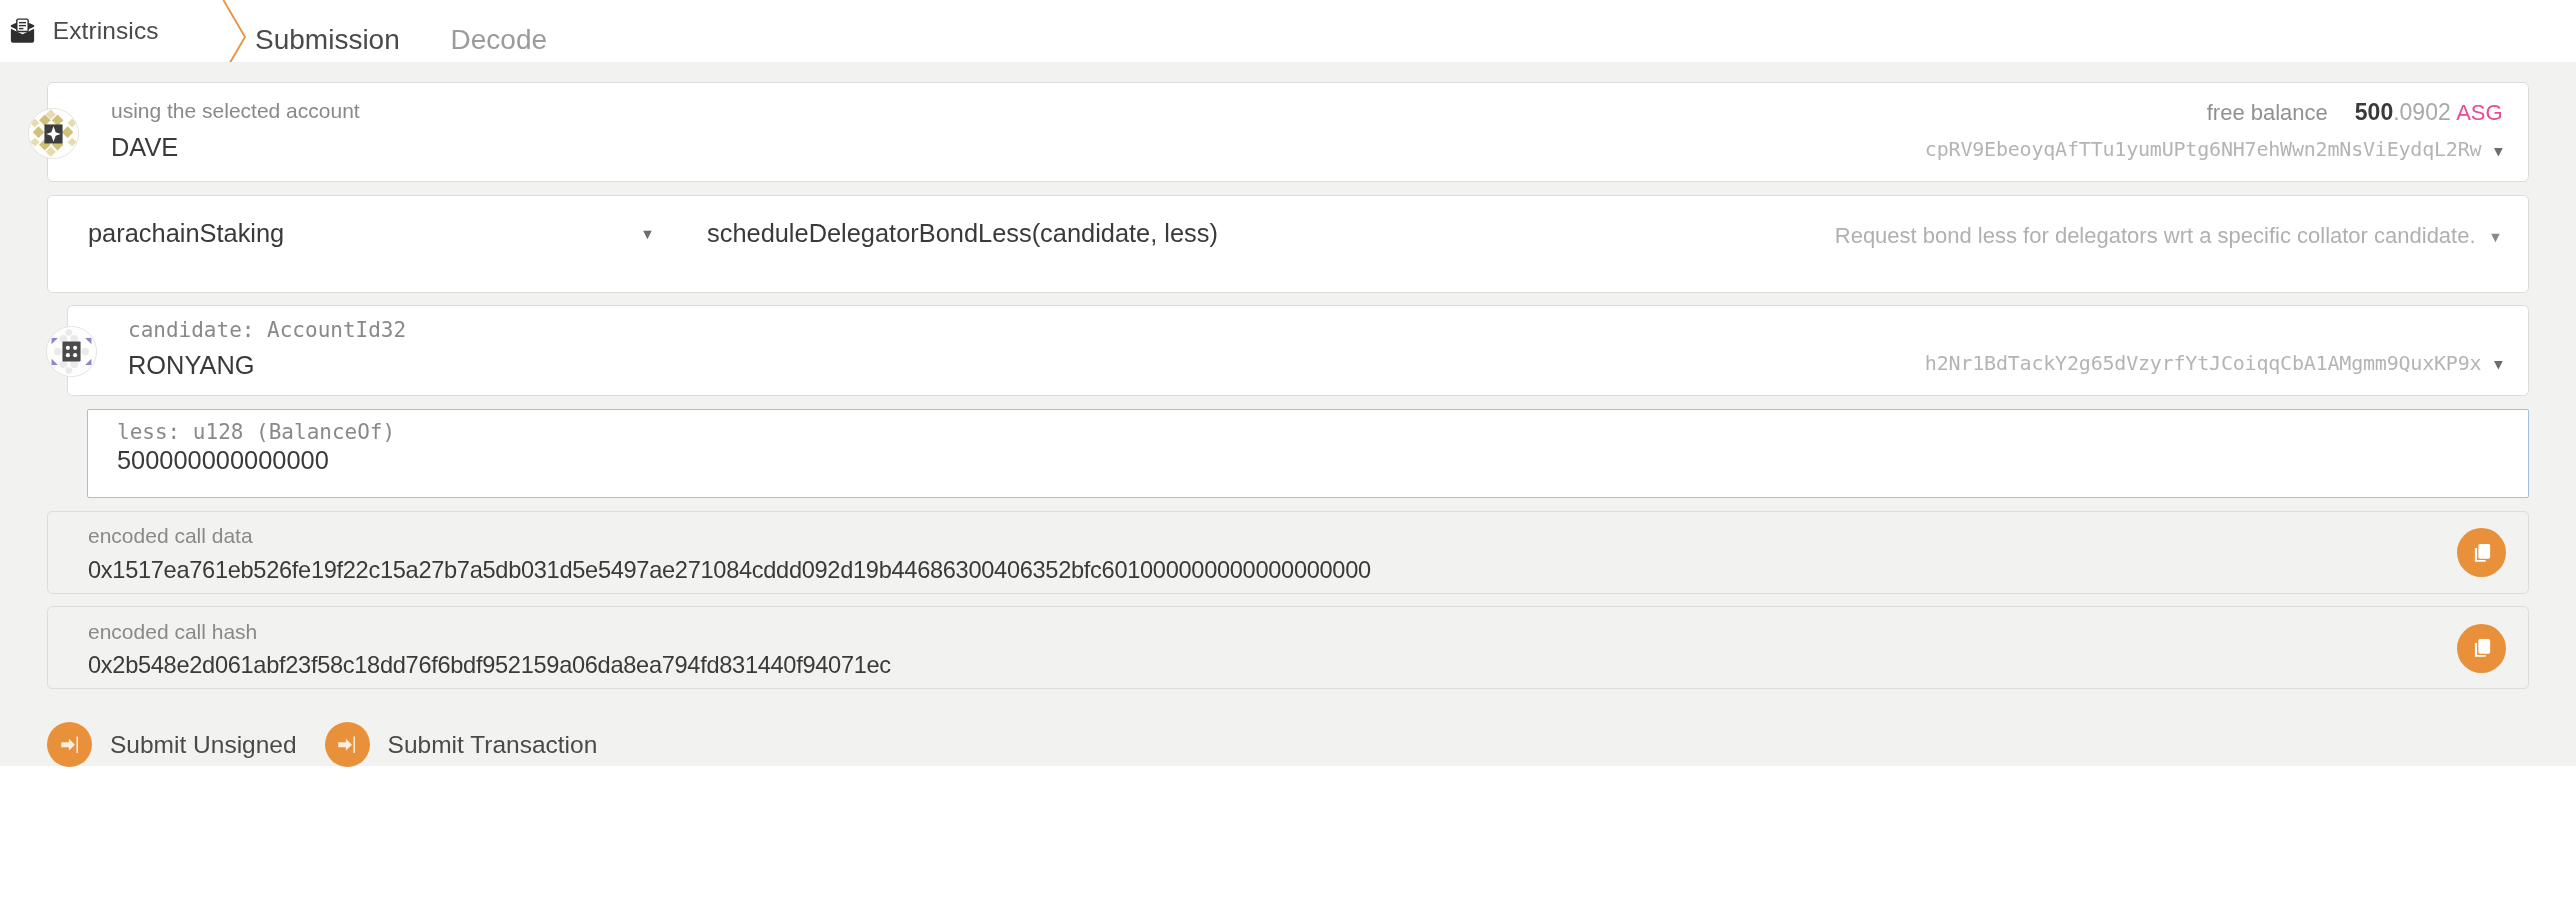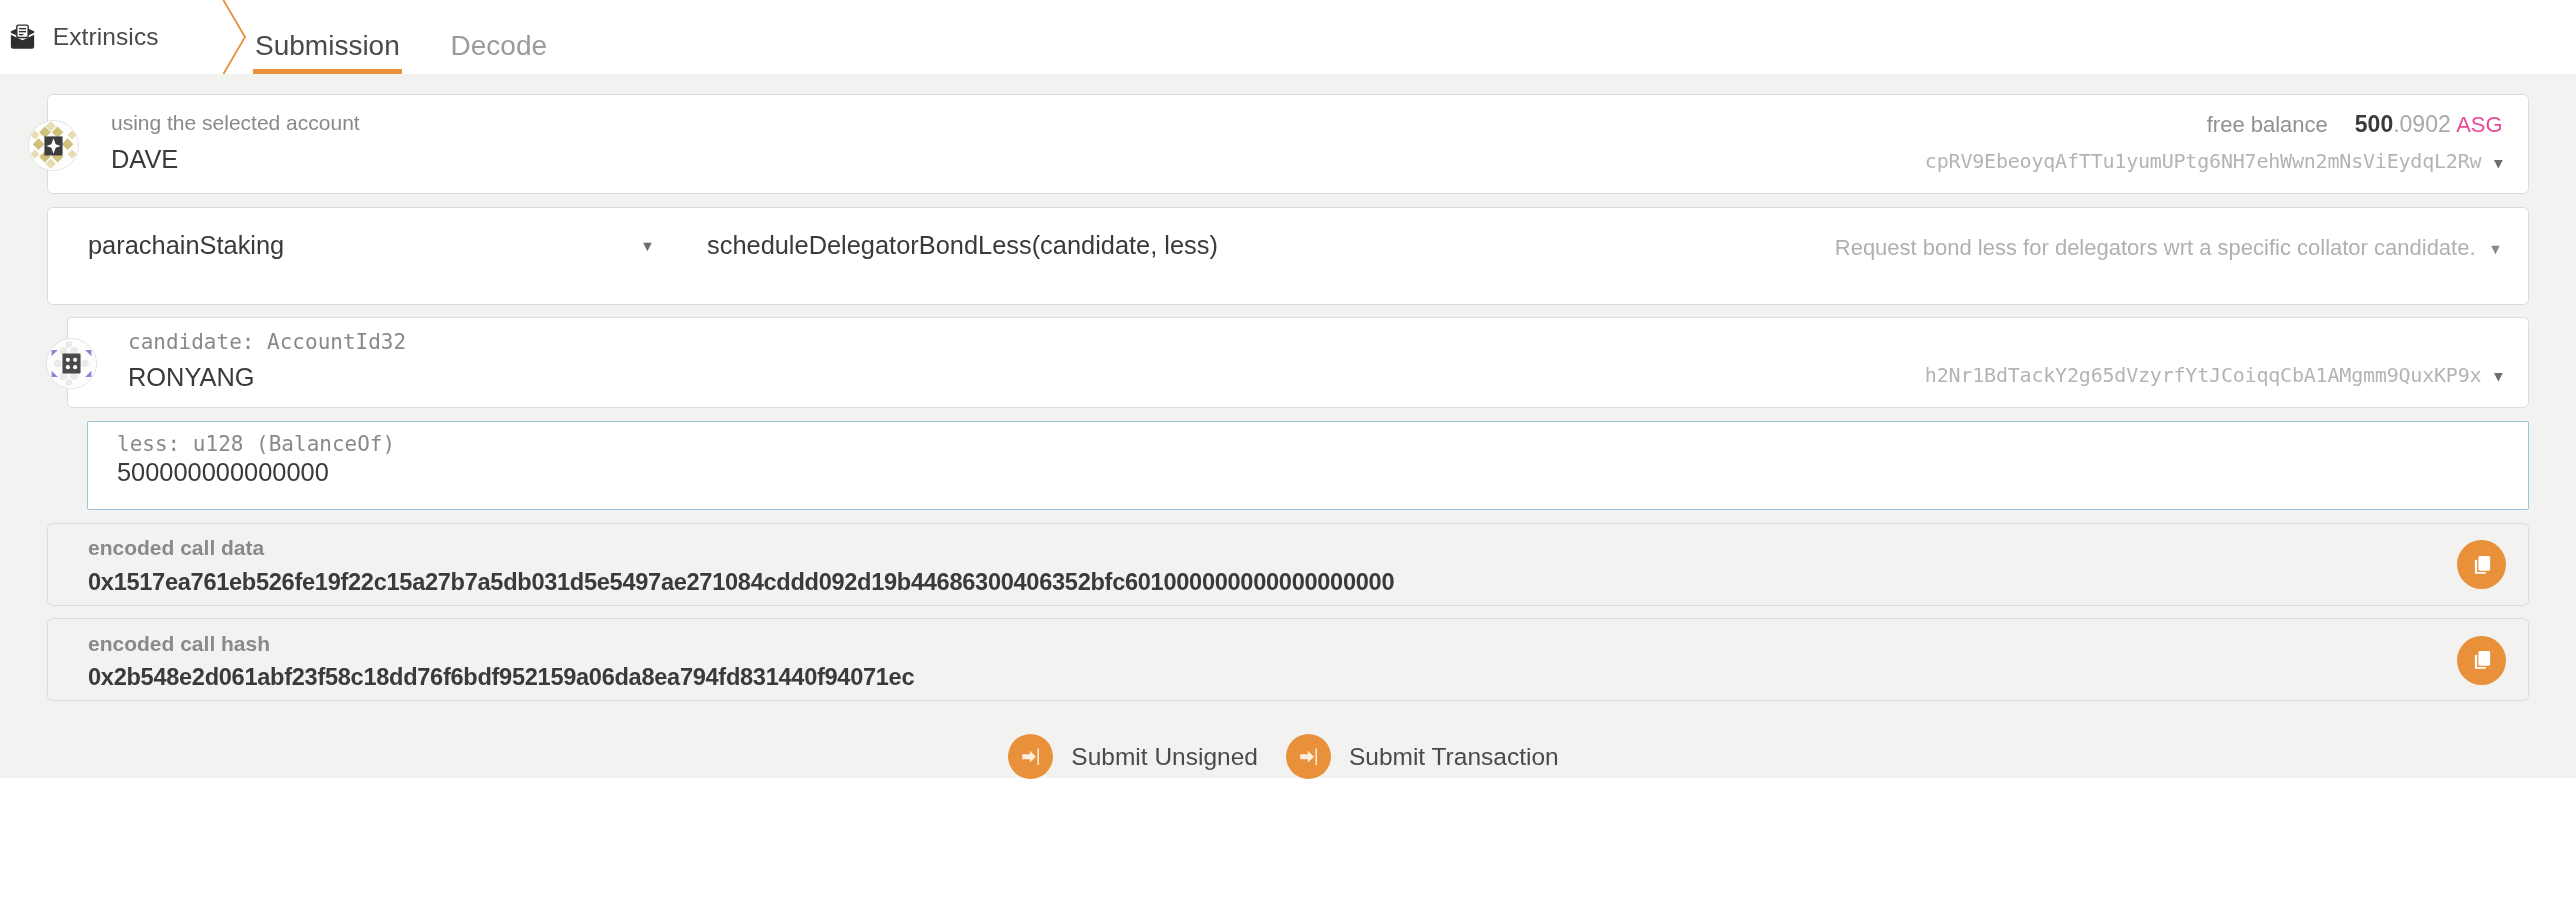--- a/index.html
+++ b/index.html
@@ -6,21 +6,21 @@
   html, body {
     width: 2576px;
     height: 914px;
     background: #fff;
     font-family: "Liberation Sans", sans-serif;
     -webkit-font-smoothing: antialiased;
   }
 
   
   .topbar {
-    height: 74px;
+    height: 62px;
     background: #fff;
     display: flex;
     align-items: center;
     position: relative;
   }
   .tab-group-left {
     display: flex;
     align-items: center;
     gap: 14.5px;
     padding-left: 7.3px;
@@ -75,21 +75,20 @@
   .card {
     background: #fff;
     border: 0.9px solid #dcdcdc;
     border-radius: 5.4px;
     position: relative;
     margin-bottom: 12.7px;
   }
   .card.plain {
     background: #f2f2f0;
     border: 0.9px solid #dcdcdc;
-    font-weight: bold;
   }
 
   .row { display: flex; align-items: flex-start; }
 
   .label-sm {
     font-size: 21px;
     color: #898989;
     line-height: 1.1;
     white-space: nowrap;
   }
@@ -224,21 +223,21 @@
     background: #e8913a;
     display: flex;
     align-items: center;
     justify-content: center;
     cursor: pointer;
   }
 
   
   .footer {
     display: flex;
-    justify-content: center;
+    justify-content: flex-start;
     align-items: center;
     gap: 28px;
     padding: 20px 9px 0 0;
   }
   .submit-btn {
     display: flex;
     align-items: center;
     gap: 18px;
     cursor: pointer;
     background: none;

